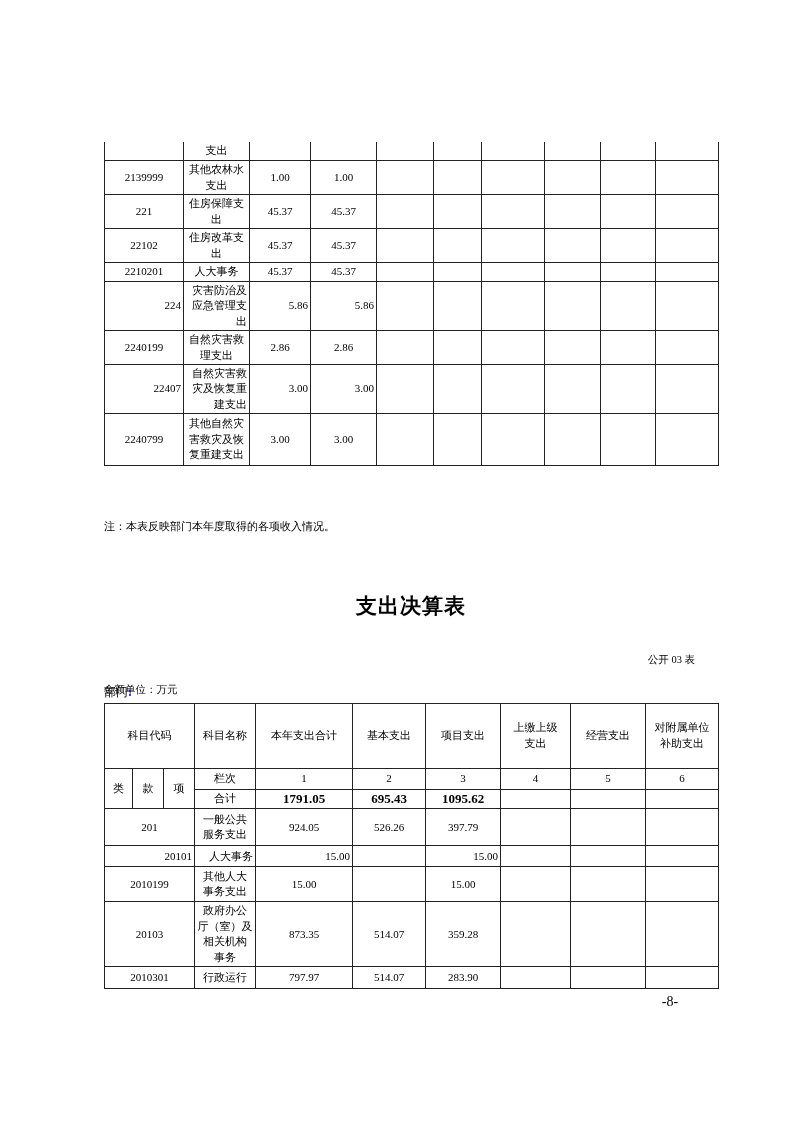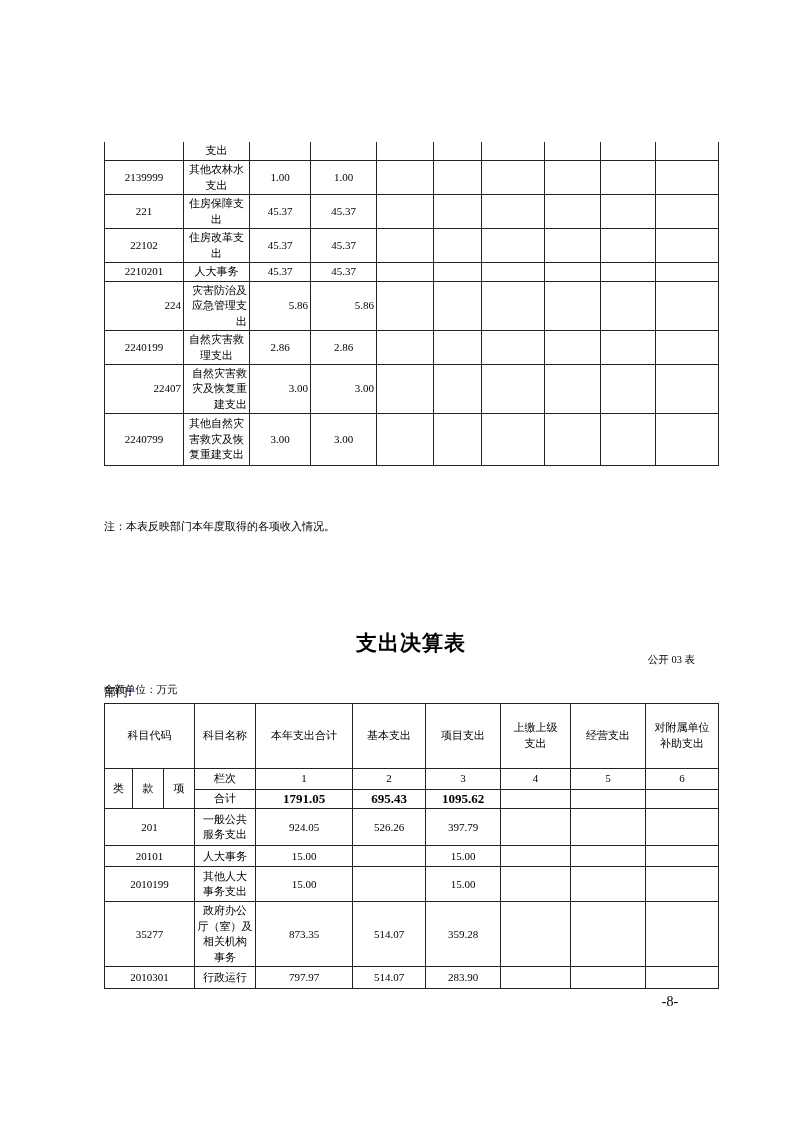--- a/index.html
+++ b/index.html
@@ -18,29 +18,29 @@
   .bold{font-weight:bold;font-size:13px;}
   
   .r20 td{height:18px;}
   .r35 td{height:33px;}
   .r50 td{height:48px;text-align:right;}
   .r53 td{height:51px;}
   .rh66 td{height:64px;}
   .rh22 td{height:20px;}
   .rh19 td{height:17px;}
   .r38 td{height:36px;}
-  .r22 td{height:20px;}
+  .r22 td{height:20px;text-align:right;}
   .r36 td{height:34px;}
   .r66 td{height:64px;}
   .r23 td{height:21px;}
 
   #income-table{position:absolute;left:104px;top:142px;}
   #income-note{position:absolute;left:104px;top:519px;font-size:11px;}
   #exp-title{
-    position:absolute;left:104px;top:629px;width:614px;text-align:center;
+    position:absolute;left:104px;top:592px;width:614px;text-align:center;
     font-family:"Liberation Sans","DejaVu Sans",sans-serif;
     font-weight:bold;font-size:21px;letter-spacing:1px;
   }
   #form-code{
     position:absolute;left:104px;top:653px;width:614px;box-sizing:border-box;
     text-align:right;padding-right:23px;font-size:10.5px;
   }
   #unit-label{
     position:absolute;left:104px;top:683px;width:614px;box-sizing:border-box;
     text-align:left;padding-right:5px;font-size:10.5px;
@@ -268,21 +268,21 @@
     <td>其他人大
 事务支出</td>
     <td>15.00</td>
     <td></td>
     <td>15.00</td>
     <td></td>
     <td></td>
     <td></td>
   </tr>
   <tr class="r66">
-    <td colspan="3">35277</td>
+    <td colspan="3">20103</td>
     <td>政府办公
 厅（室）及
 相关机构
 事务</td>
     <td>873.35</td>
     <td>514.07</td>
     <td>359.28</td>
     <td></td>
     <td></td>
     <td></td>

